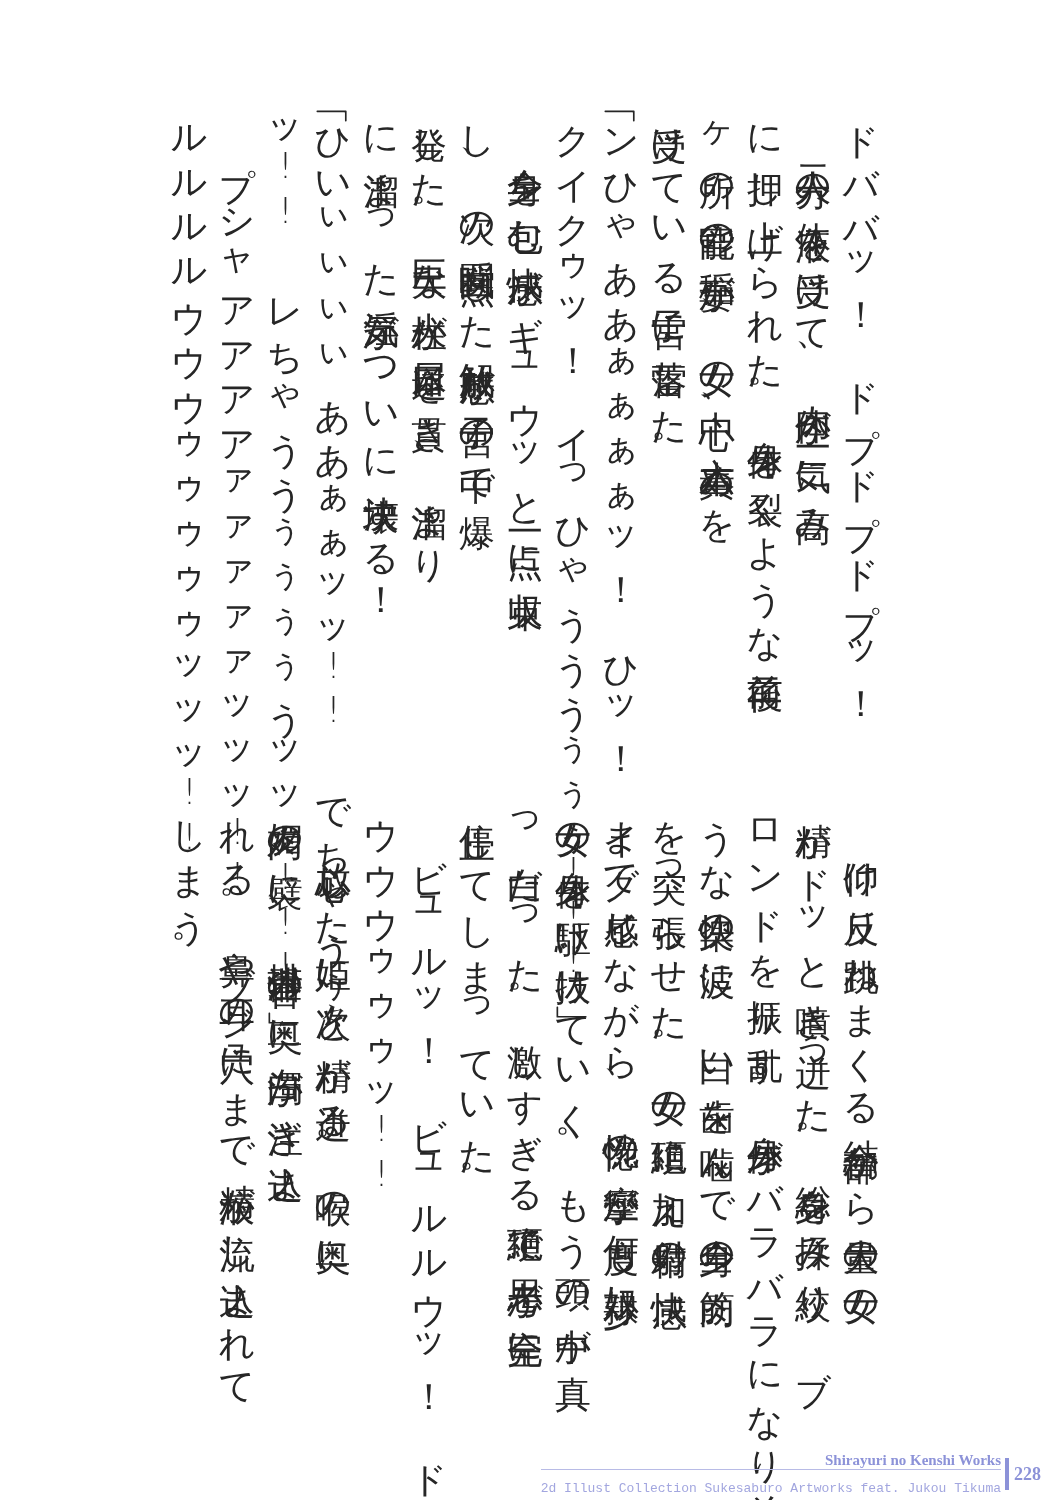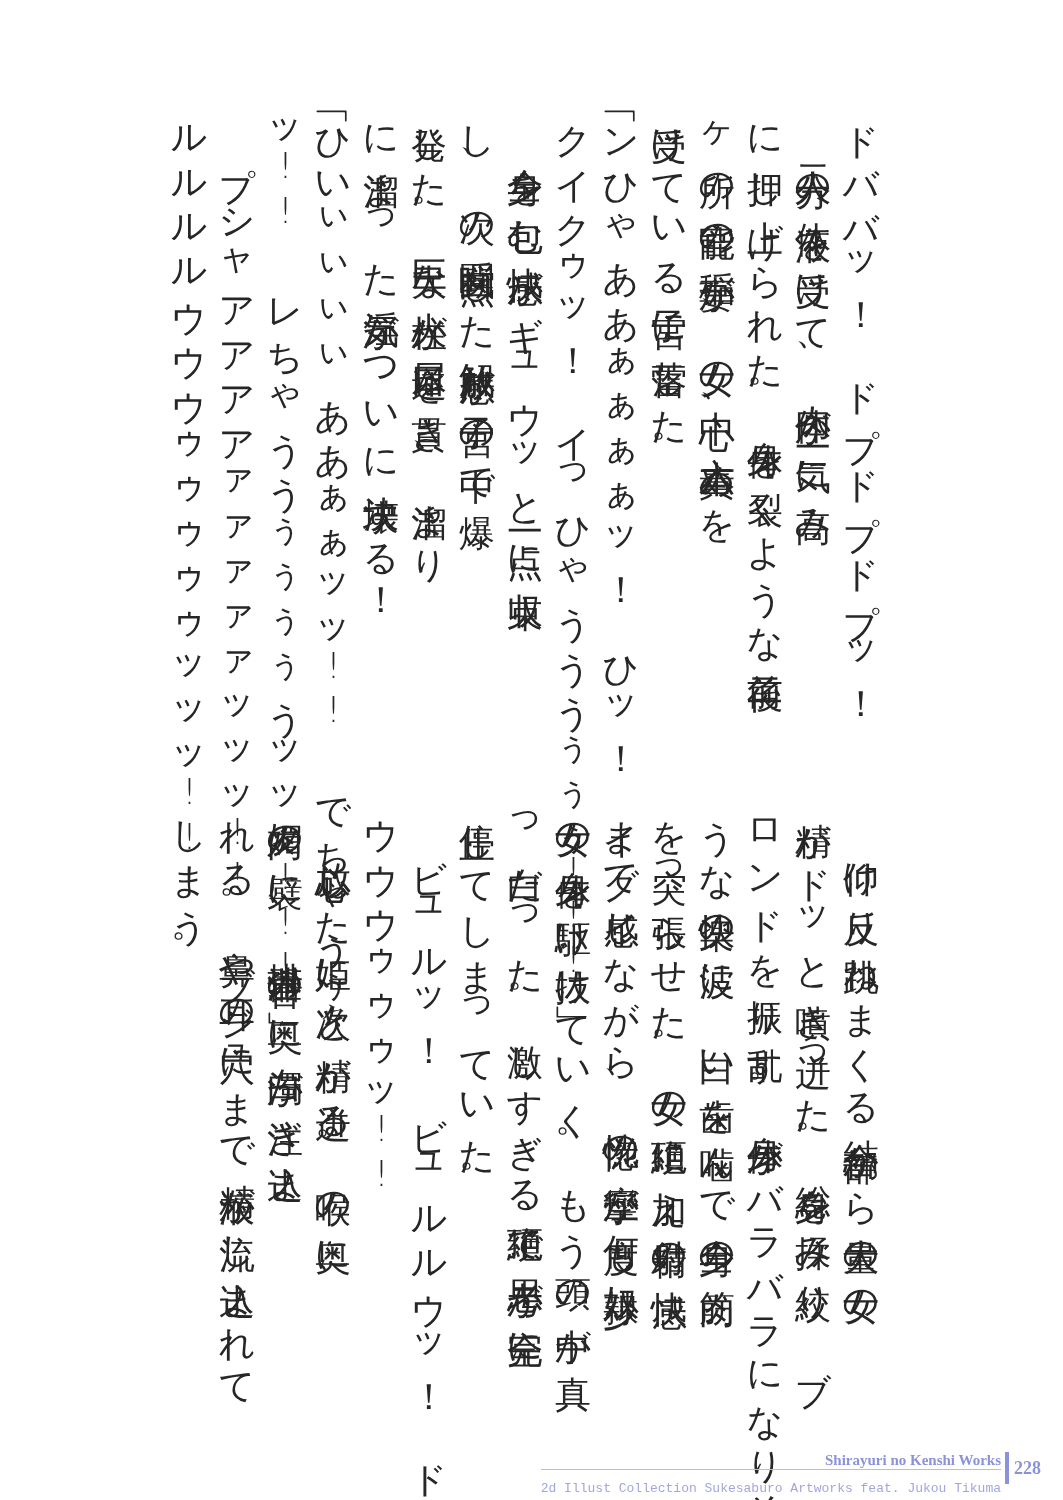--- a/index.html
+++ b/index.html
@@ -32,21 +32,21 @@
       white-space: nowrap;
       font-family: "DejaVu Sans", "Liberation Sans", sans-serif;
       font-weight: 300;
       color: #262626;
     }
     .footer {
       position: absolute;
       right: 22px;
       top: 1452px;
       display: flex;
-      align-items: flex-start;
+      align-items: center;
     }
     .footer-text {
       text-align: right;
       padding-right: 4px;
     }
     .footer-title {
       font-family: "Liberation Serif", "DejaVu Serif", serif;
       font-size: 15px;
       font-weight: bold;
       color: #8c92d8;

